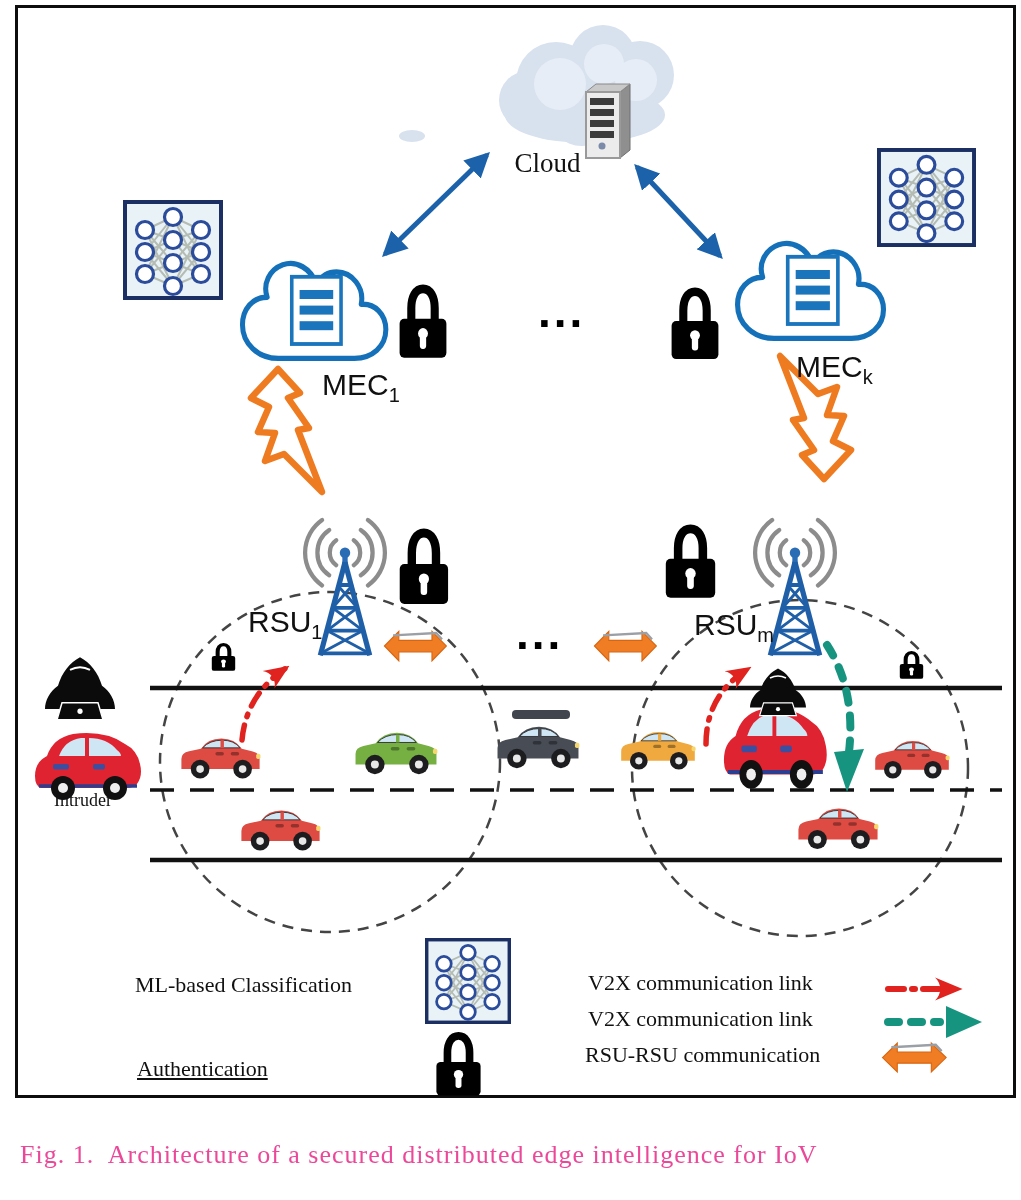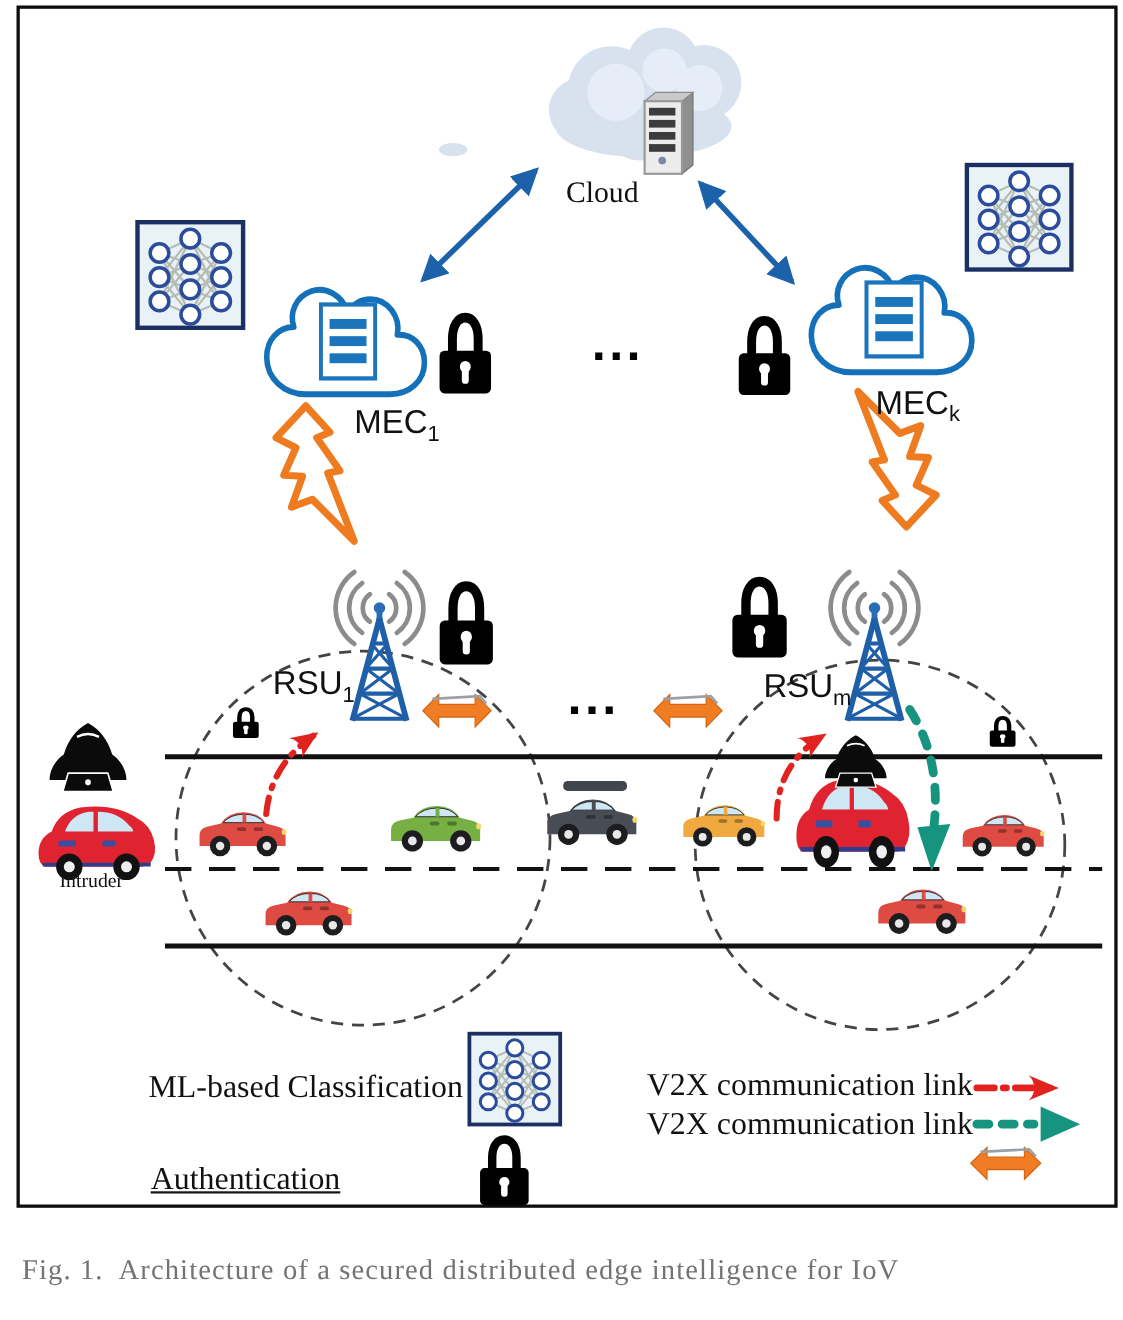--- a/index.html
+++ b/index.html
@@ -3,39 +3,39 @@
 <meta charset="utf-8">
 <style>
   html,body{margin:0;padding:0;background:#fff;}
   .stage{position:relative;width:1021px;height:1200px;background:#fff;overflow:hidden;
          font-family:"Liberation Serif", serif;}
   .frame{position:absolute;left:15px;top:5px;width:995px;height:1087px;border:3px solid #0d0d0d;}
   svg.art{position:absolute;left:0;top:0;width:1021px;height:1200px;}
   .lbl{position:absolute;color:#111;}
   .serif{font-family:"Liberation Serif", serif;}
   .sans{font-family:"Liberation Sans", sans-serif;}
-  .cloud-label{left:500px;top:148px;width:95px;text-align:center;font-size:27px;margin-top:12px;}
+  .cloud-label{left:500px;top:148px;width:95px;text-align:center;font-size:27px;}
   .mec1-label{left:322px;top:368px;font-size:30px;}
   .meck-label{left:796px;top:350px;font-size:30px;}
   .rsu1-label{left:248px;top:605px;font-size:30px;text-align:center;}
   .rsum-label{left:694px;top:608px;font-size:30px;}
   .sub{font-size:20px;vertical-align:-7px;}
   .intruder-label{left:18px;top:790px;width:130px;text-align:center;font-size:18px;}
   .dots{position:absolute;font-family:"Liberation Sans",sans-serif;font-weight:900;
         font-size:46px;letter-spacing:3px;color:#000;line-height:1;}
   .dots-top{left:538px;top:288px;}
   .dots-road{left:516px;top:610px;}
-  .legend-text{font-size:29px;}
+  .legend-text{font-size:22px;}
   .lg-ml{left:135px;top:972px;}
   .lg-auth{left:137px;top:1056px;text-decoration:underline;}
   .lg-red{left:588px;top:970px;}
   .lg-teal{left:588px;top:1006px;}
   .lg-rsu{left:585px;top:1042px;}
   .caption{position:absolute;left:20px;top:1140px;font-size:26px;letter-spacing:1px;
-           color:#737373;white-space:pre;}
+           color:#ec4899;white-space:pre;}
 </style>
 </head>
 <body>
 
 <div class="stage">
   <div class="frame"></div>
 
   <svg class="art" viewBox="0 0 1021 1200">
     <defs>
       <marker id="mBlue" viewBox="0 0 12 12" refX="10" refY="6" markerWidth="5" markerHeight="5" orient="auto-start-reverse">
@@ -248,15 +248,16 @@
 
   <div class="lbl serif intruder-label">Intruder</div>
 
   <div class="dots dots-top">...</div>
   <div class="dots dots-road">...</div>
 
   <div class="lbl serif legend-text lg-ml">ML-based Classification</div>
   <div class="lbl serif legend-text lg-auth">Authentication</div>
   <div class="lbl serif legend-text lg-red">V2X communication link</div>
   <div class="lbl serif legend-text lg-teal">V2X communication link</div>
+  <div class="lbl serif legend-text lg-rsu">RSU-RSU communication</div>
 
   <div class="caption">Fig. 1.  Architecture of a secured distributed edge intelligence for IoV</div>
 </div>
 
 </body></html>

